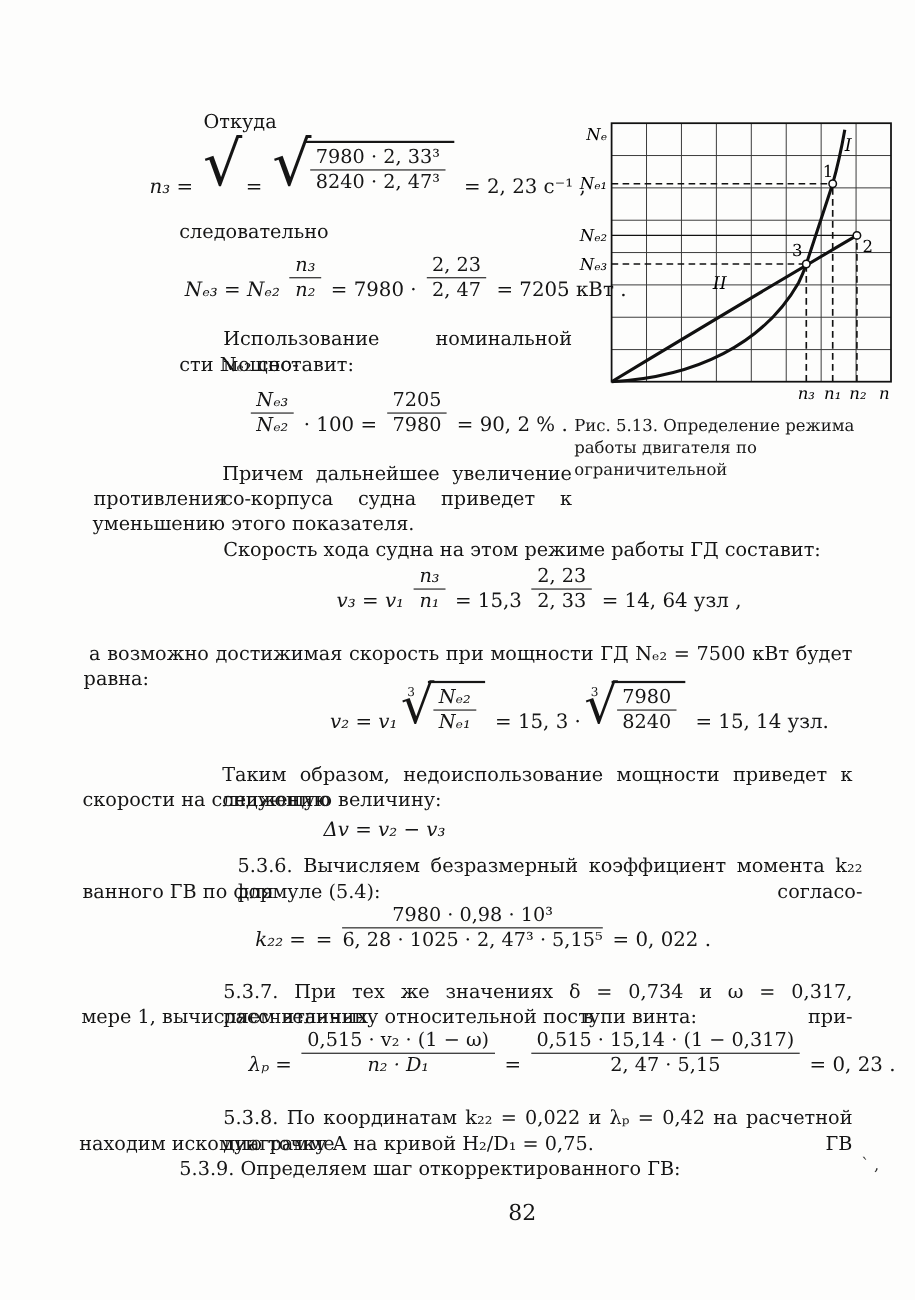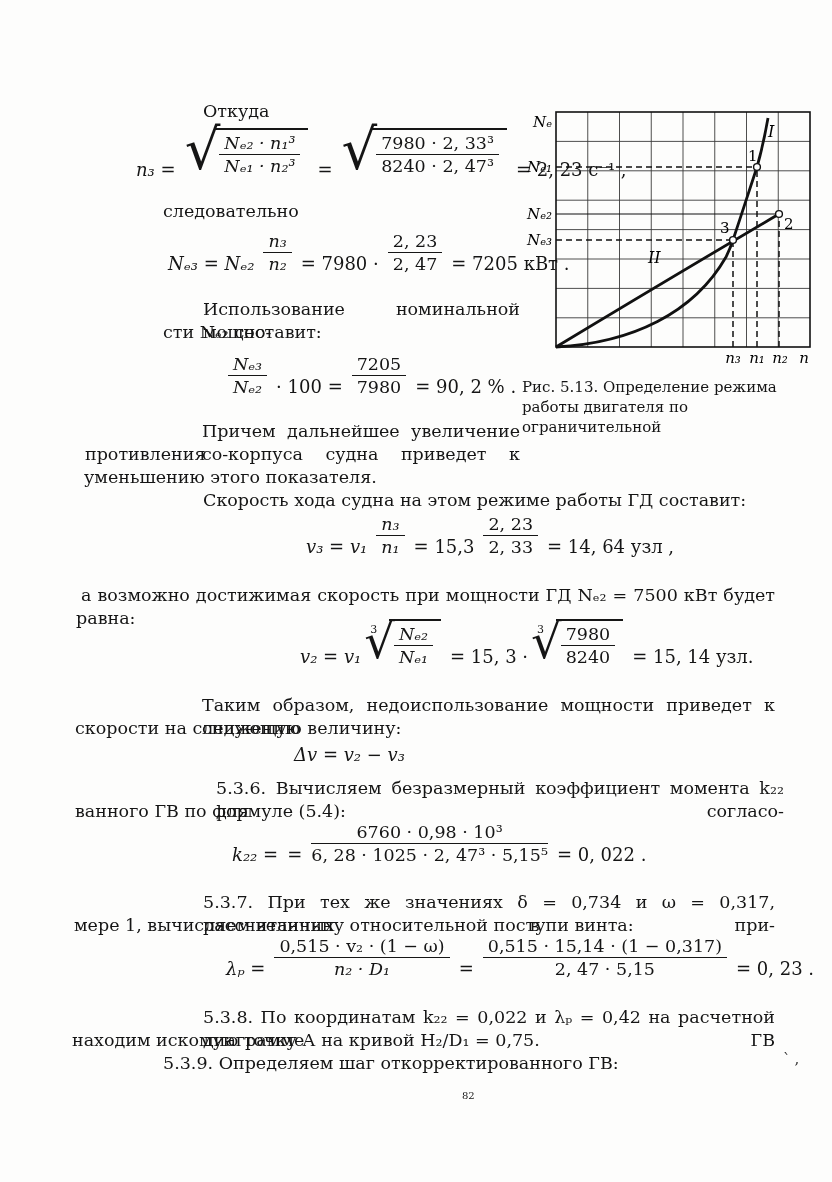--- a/index.html
+++ b/index.html
@@ -22,38 +22,32 @@
     font-family:"DejaVu Sans",sans-serif;line-height:1;
     display:inline-block;position:relative;top:-2px;margin-right:-6px;
     font-style:normal;
   }
   .sg.big{font-size:56px;}
   .sg.med{font-size:48px;}
   .radicand{border-top:2px solid #161616;padding:3px 8px 0 5px;display:inline-flex;align-items:center;}
   .rootidx{font-size:11px;font-style:normal;align-self:flex-start;position:relative;top:4px;margin-right:-13px;z-index:2;}
   .ss{font-size:11px;font-style:italic;}
   .caption{font-size:15px;line-height:20px;}
-  .pagenum{font-size:10px;}
+  .pagenum{font-size:20px;}
   svg text{font-family:"DejaVu Serif","Liberation Serif",serif;}
 </style>
 </head>
 <body>
 
-<div class="blk ln" style="left:203px;top:100px">Откуда</div>
+<div class="blk ln" style="left:185px;top:100px">Откуда</div>
 
 <div class="blk feq" style="left:136px;top:124px">
   <span class="it">n₃ =</span>
   <span class="sqrt">
     <span class="sg big">√</span>
-    <span class="radicand">
-      <span class="frac">
-          <span class="fn it">Nₑ₂ · n₁³</span>
-          <span class="fd it">Nₑ₁ · n₂³</span>
-        </span>
-    </span>
   </span>
   <span>=</span>
   <span class="sqrt">
     <span class="sg big">√</span>
     <span class="radicand">
       <span class="frac">
           <span class="fn">7980 · 2, 33³</span>
           <span class="fd">8240 · 2, 47³</span>
         </span>
     </span>
@@ -149,21 +143,21 @@
   <span class="it">Δv = v₂ − v₃</span>
 </div>
 
 <div class="blk ln jl" style="left:216px;top:777px;width:568px">5.3.6. Вычисляем безразмерный коэффициент момента k₂₂ для согласо-</div>
 <div class="blk ln" style="left:75px;top:800px">ванного ГВ по формуле (5.4):</div>
 
 <div class="blk feq" style="left:232px;top:822px">
   <span class="it">k₂₂ =</span>
   <span>=</span>
   <span class="frac">
-      <span class="fn">6760 · 0,98 · 10³</span>
+      <span class="fn">7980 · 0,98 · 10³</span>
       <span class="fd">6, 28 · 1025 · 2, 47³ · 5,15⁵</span>
     </span>
   <span>= 0, 022 .</span>
 </div>
 
 <div class="blk ln jl" style="left:203px;top:891px;width:572px">5.3.7. При тех же значениях δ = 0,734 и ω = 0,317, рассчитанных в при-</div>
 <div class="blk ln" style="left:74px;top:914px">мере 1, вычисляем величину относительной поступи винта:</div>
 
 <div class="blk feq" style="left:226px;top:936px">
   <span class="it">λₚ =</span>

